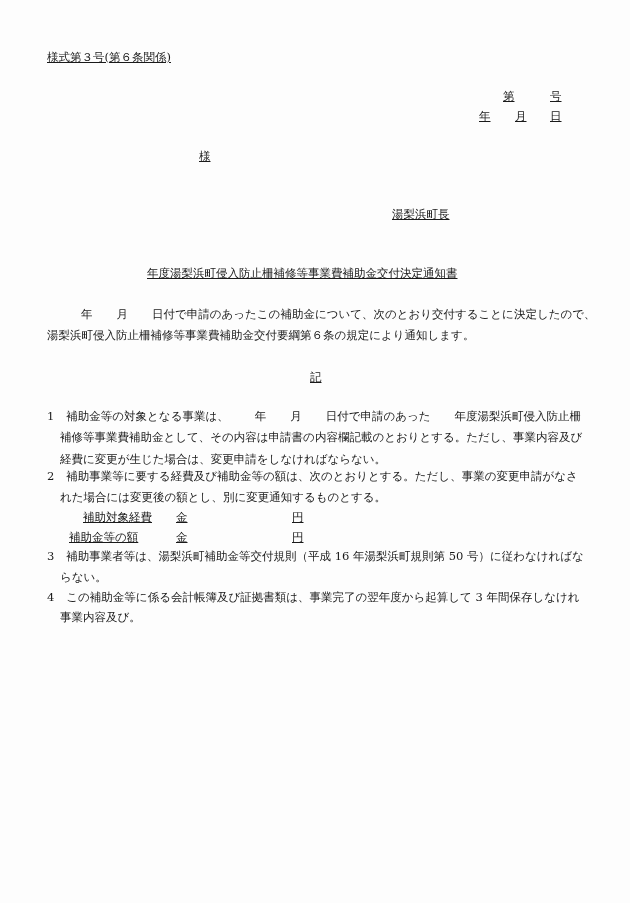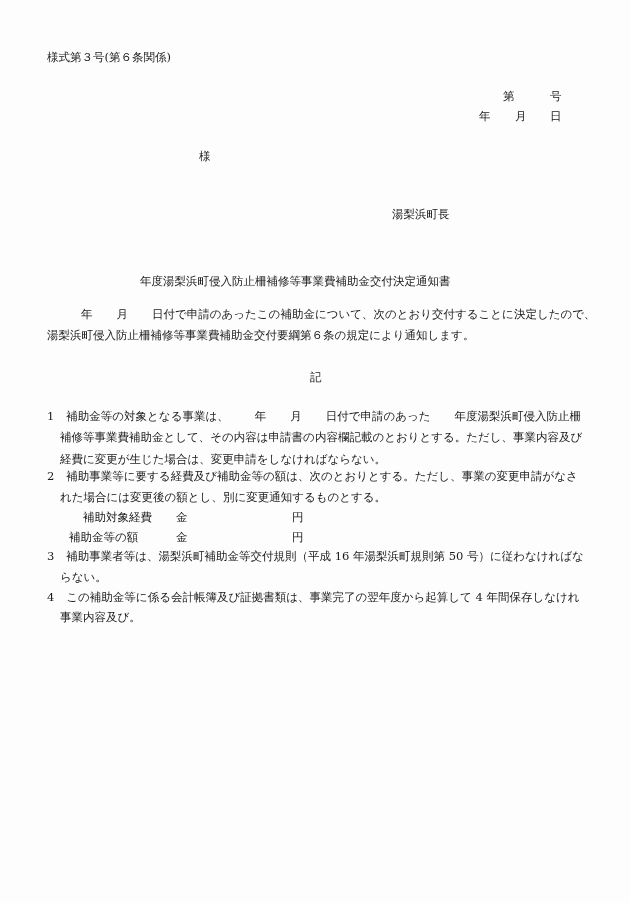--- a/index.html
+++ b/index.html
@@ -1,21 +1,21 @@
 <!DOCTYPE html>
 <html><head>
 <meta charset="utf-8">
 <style>
   html, body { margin: 0; padding: 0; background: #fdfdfd; }
   body {
     width: 630px; height: 903px; position: relative; overflow: hidden;
     font-family: "DejaVu Serif", "Liberation Serif", serif;
     color: #1a1a1a; font-size: 11.5px;
   }
-  .abs { position: absolute; white-space: nowrap; line-height: 1; }
+  .abs { position: absolute; white-space: nowrap; line-height: 1; text-decoration: underline; }
   .line { position: absolute; white-space: nowrap; line-height: 1; }
   .sp { display: inline-block; }
 </style>
 </head>
 <body>
 
 <div>
 
   <div class="abs" style="left:47px; top:52px;">様式第３号(第６条関係)</div>
 
@@ -23,21 +23,21 @@
   <div class="abs" style="left:550px; top:91px;">号</div>
 
   <div class="abs" style="left:479px; top:111px;">年</div>
   <div class="abs" style="left:515px; top:111px;">月</div>
   <div class="abs" style="left:550px; top:111px;">日</div>
 
   <div class="abs" style="left:199px; top:151px;">様</div>
 
   <div class="abs" style="left:392px; top:209px;">湯梨浜町長</div>
 
-  <div class="abs" style="left:140px; top:268px;margin-top:8px;">年度湯梨浜町侵入防止柵補修等事業費補助金交付決定通知書</div>
+  <div class="abs" style="left:147px; top:268px;">年度湯梨浜町侵入防止柵補修等事業費補助金交付決定通知書</div>
 
   <div class="line" style="left:81px; top:309px;">
     <span>年</span><span class="sp" style="width:24px"></span><span>月</span><span class="sp" style="width:24px"></span><span>日付で申請のあったこの補助金について、次のとおり交付することに決定したので、</span>
   </div>
   <div class="line" style="left:47px; top:330px;">湯梨浜町侵入防止柵補修等事業費補助金交付要綱第６条の規定により通知します。</div>
 
   <div class="abs" style="left:310px; top:372px;">記</div>
 
   <div class="line" style="left:47px; top:411px;">
     <span>1</span><span class="sp" style="width:12px"></span><span>補助金等の対象となる事業は、</span><span class="sp" style="width:26px"></span><span>年</span><span class="sp" style="width:24px"></span><span>月</span><span class="sp" style="width:24px"></span><span>日付で申請のあった</span><span class="sp" style="width:24px"></span><span>年度湯梨浜町侵入防止柵</span>
@@ -60,17 +60,17 @@
     <div class="abs" style="left:176px; top:532px;">金</div>
     <div class="abs" style="left:292px; top:532px;">円</div>
   </div>
 
   <div class="line" style="left:47px; top:551px;">
     <span>3</span><span class="sp" style="width:12px"></span><span>補助事業者等は、湯梨浜町補助金等交付規則（平成 16 年湯梨浜町規則第 50 号）に従わなければな</span>
   </div>
   <div class="line" style="left:60px; top:572px;text-align:center;">らない。</div>
 
   <div class="line" style="left:47px; top:592px;">
-    <span>4</span><span class="sp" style="width:12px"></span><span>この補助金等に係る会計帳簿及び証拠書類は、事業完了の翌年度から起算して 4 年間保存しなけれ</span>
+    <span>4</span><span class="sp" style="width:12px"></span><span>この補助金等に係る会計帳簿及び証拠書類は、事業完了の翌年度から起算して 3 年間保存しなけれ</span>
   </div>
   <div class="line" style="left:60px; top:612px;">事業内容及び。</div>
 
 </div>
 
 </body></html>

